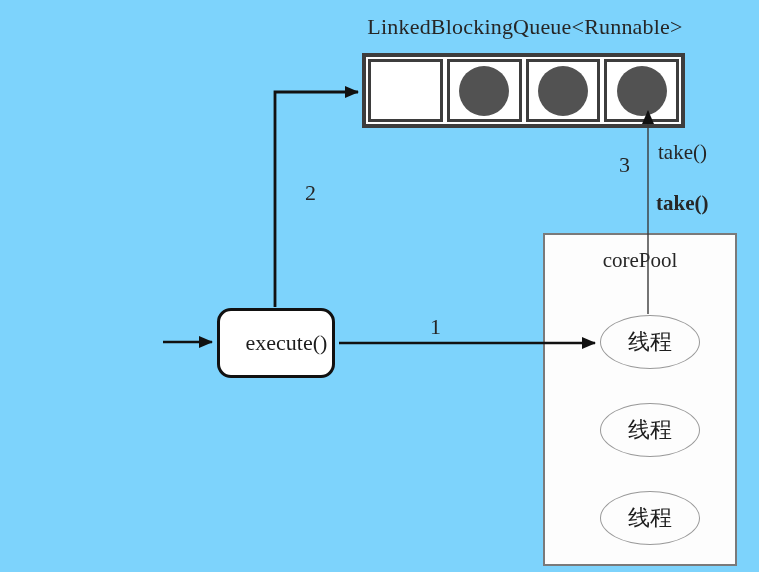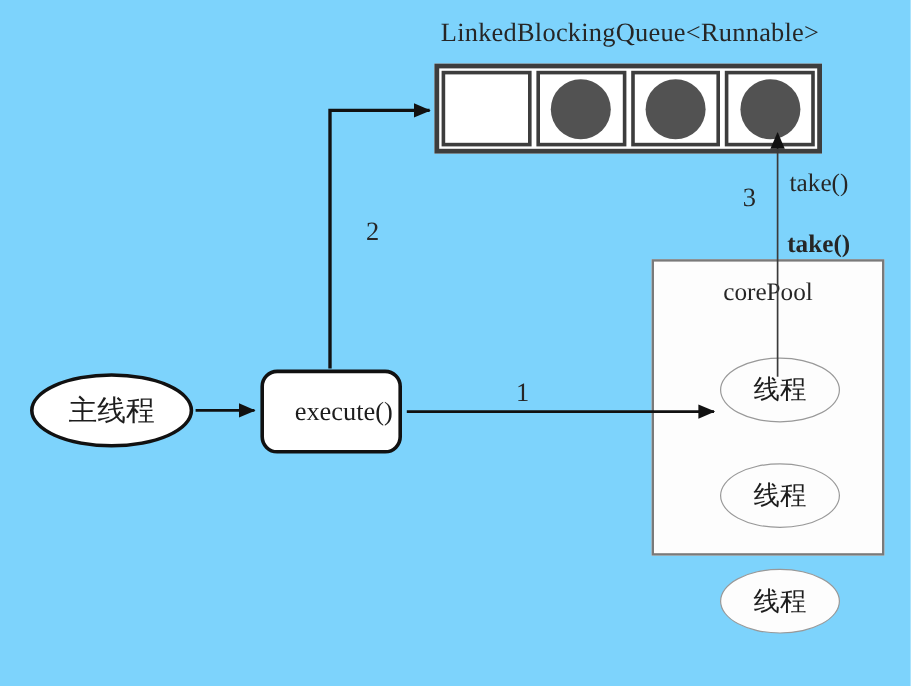--- a/index.html
+++ b/index.html
@@ -39,21 +39,21 @@
   #execute-box{
     left:217px;top:308px;width:118px;height:70px;box-sizing:border-box;
     border:3px solid #111;border-radius:14px;background:#fff;
     display:flex;align-items:center;justify-content:center;
     font-size:22px;
     padding-left:21px;
   }
 
   
   #core-pool{
-    left:543px;top:216px;width:194px;height:247px;box-sizing:border-box;
+    left:543px;top:233px;width:194px;height:333px;box-sizing:border-box;
     border:2px solid #7a7a7a;background:#fdfdfd;
   }
   #core-pool-title{
     position:absolute;left:0;top:13px;width:100%;text-align:center;
     font-size:21px;color:#262626;
   }
   #thread-list{
     position:absolute;left:55px;top:80px;width:100px;
     display:flex;flex-direction:column;gap:34px;
   }
@@ -87,23 +87,20 @@
         <div class="task" style="background: rgb(82, 82, 82);"></div>
       </div>
       <div class="queue-cell">
         <div class="task" style="background: rgb(82, 82, 82);"></div>
       </div>
       <div class="queue-cell">
         <div class="task" style="background: rgb(82, 82, 82);"></div>
       </div>
     </div>
 
-  <div id="main-thread" class="abs">
-    <span>主线程</span>
-  </div>
 
   <div id="execute-box" class="abs">
     <span>execute()</span>
   </div>
 
   <div id="core-pool" class="abs">
     <div id="core-pool-title">corePool</div>
     <div id="thread-list">
         <div class="thread-ellipse">线程</div>
         <div class="thread-ellipse">线程</div>

